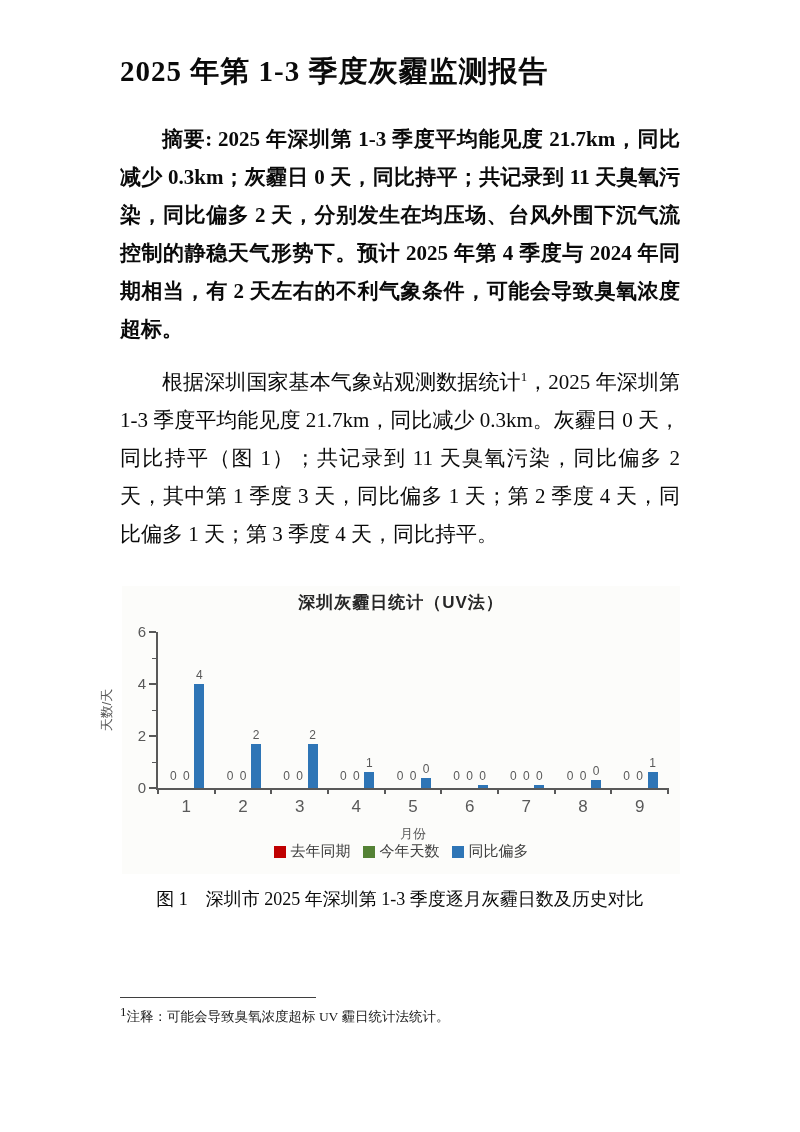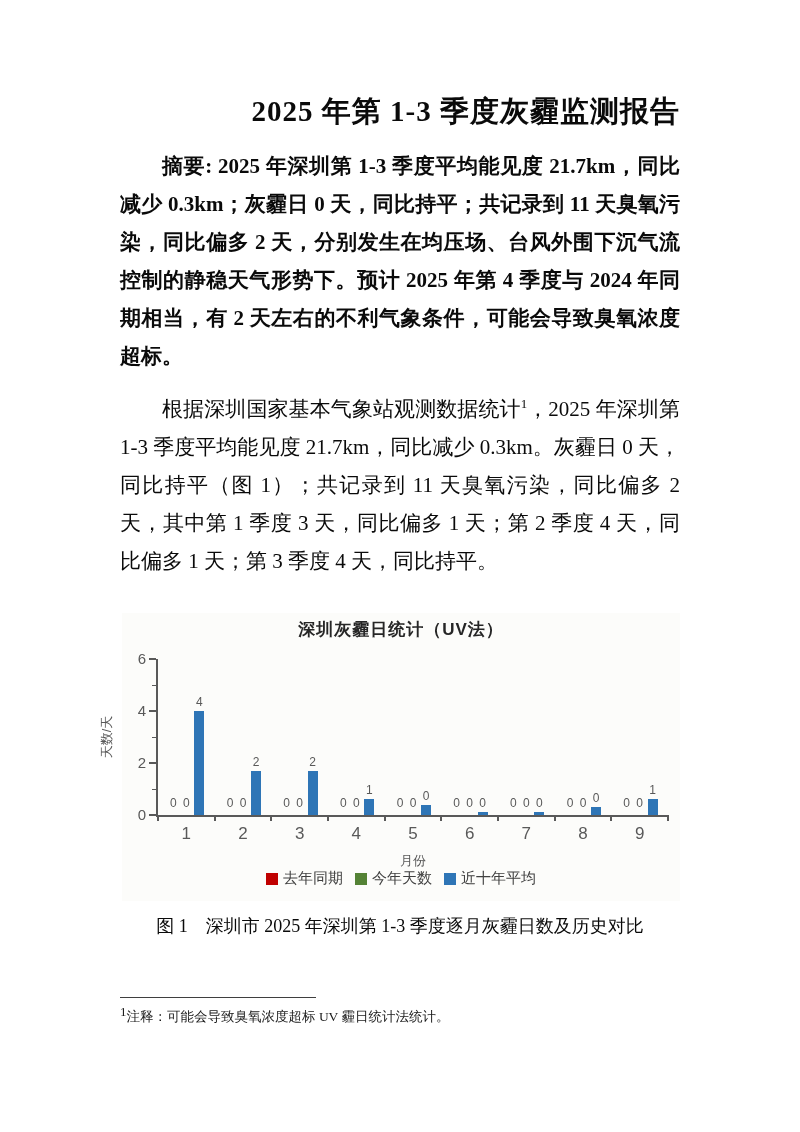--- a/index.html
+++ b/index.html
@@ -10,30 +10,30 @@
     overflow: hidden;
     font-family: "Liberation Serif", serif;
     color: #0a0a0a;
   }
   .content {
     position: absolute;
     left: 120px; top: 0;
     width: 560px;
   }
   .doc-title {
-    margin-top: 92px;
-    text-align: right;
+    margin-top: 52px;
+    text-align: left;
     font-size: 29px;
     line-height: 38px;
     font-weight: bold;
     font-family: "Liberation Serif", serif;
     letter-spacing: 1px;
   }
   .abstract {
-    margin-top: 17px;
+    margin-top: 30px;
     font-size: 21px;
     font-weight: bold;
     line-height: 38px;
     text-align: justify;
     text-align-last: left;
     text-indent: 42px;
   }
   .sec-heading {
     margin-top: 30px;
     padding-left: 37px;
@@ -368,21 +368,21 @@
         <div class="legend-item">
           <div class="legend-swatch" style="background: rgb(192, 0, 0);"></div>
           <span>去年同期</span>
         </div>
         <div class="legend-item">
           <div class="legend-swatch" style="background: rgb(84, 130, 53);"></div>
           <span>今年天数</span>
         </div>
         <div class="legend-item">
           <div class="legend-swatch" style="background: rgb(46, 117, 182);"></div>
-          <span>近十年平均</span>
+          <span>同比偏多</span>
         </div>
       </div>
   </div>
 
   <div class="caption">图 1　深圳市 2025 年深圳第 1-3 季度逐月灰霾日数及历史对比</div>
 
 </div>
 
 <div class="footnote">
   <div class="footnote-rule"></div>

